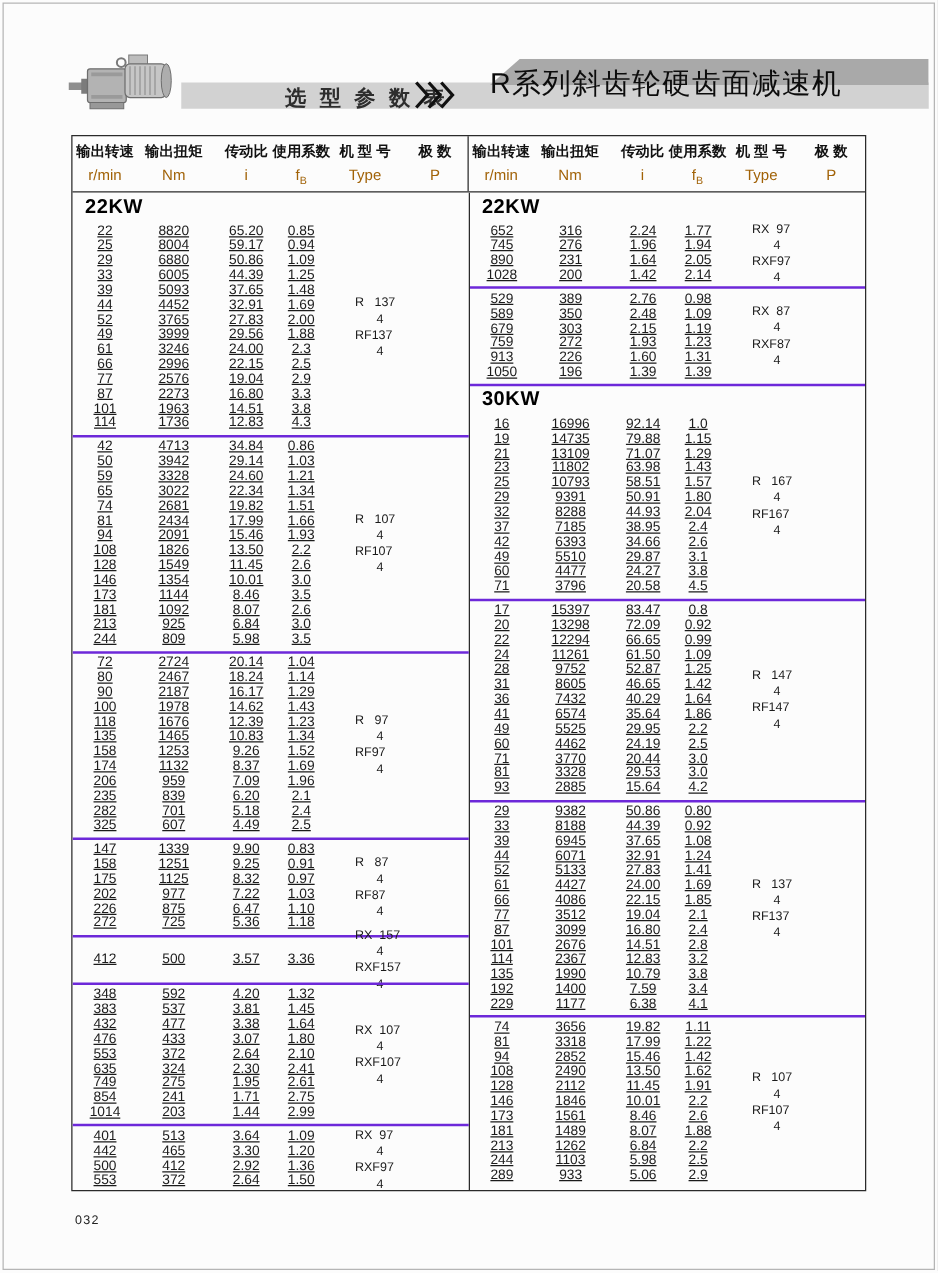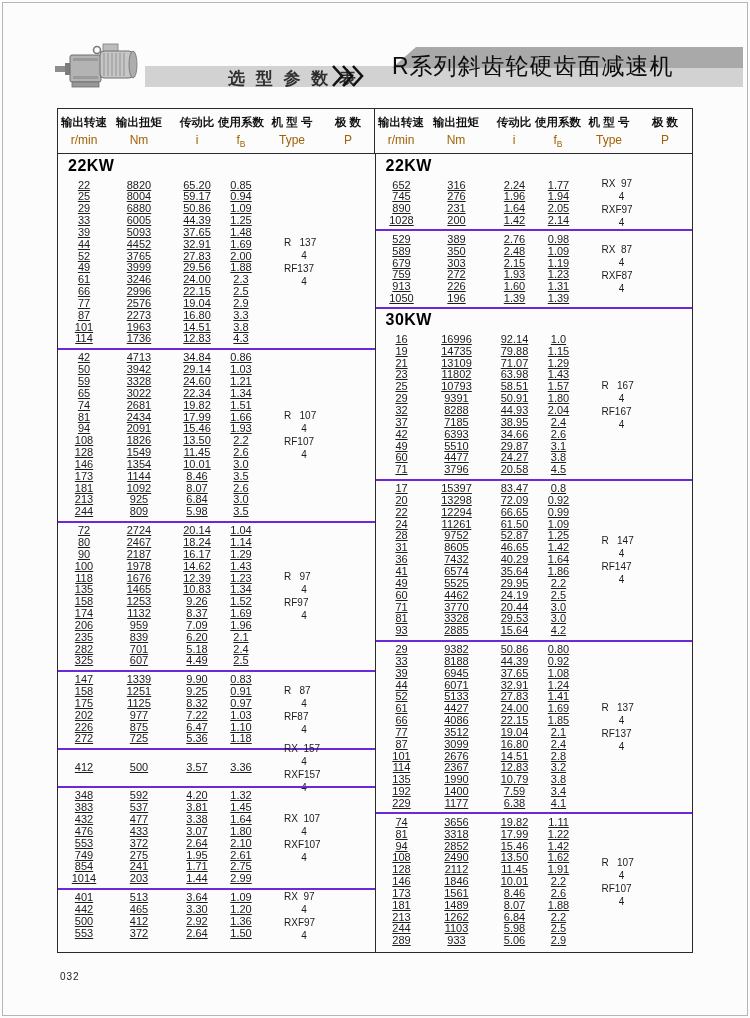--- a/index.html
+++ b/index.html
@@ -521,20 +521,26 @@
                 <span class="cell c2">3.07</span>
                 <span class="cell c3">1.80</span>
               </div>
               <div class="row">
                 <span class="cell c0">553</span>
                 <span class="cell c1">372</span>
                 <span class="cell c2">2.64</span>
                 <span class="cell c3">2.10</span>
               </div>
               <div class="row">
+                <span class="cell c0">635</span>
+                <span class="cell c1">324</span>
+                <span class="cell c2">2.30</span>
+                <span class="cell c3">2.41</span>
+              </div>
+              <div class="row">
                 <span class="cell c0">749</span>
                 <span class="cell c1">275</span>
                 <span class="cell c2">1.95</span>
                 <span class="cell c3">2.61</span>
               </div>
               <div class="row">
                 <span class="cell c0">854</span>
                 <span class="cell c1">241</span>
                 <span class="cell c2">1.71</span>
                 <span class="cell c3">2.75</span>

